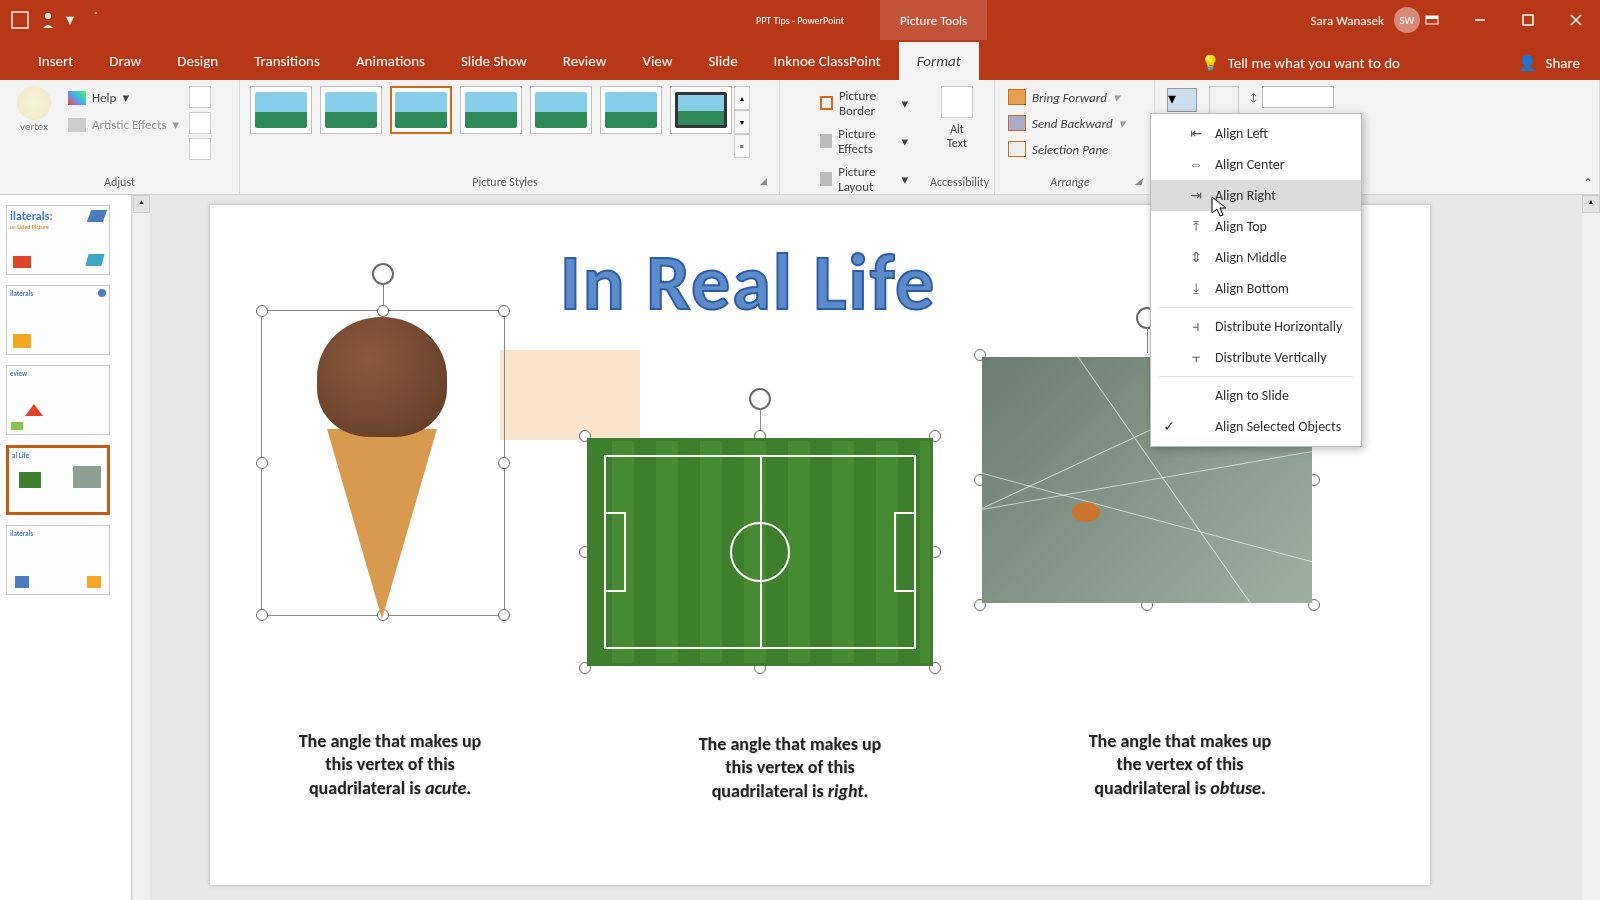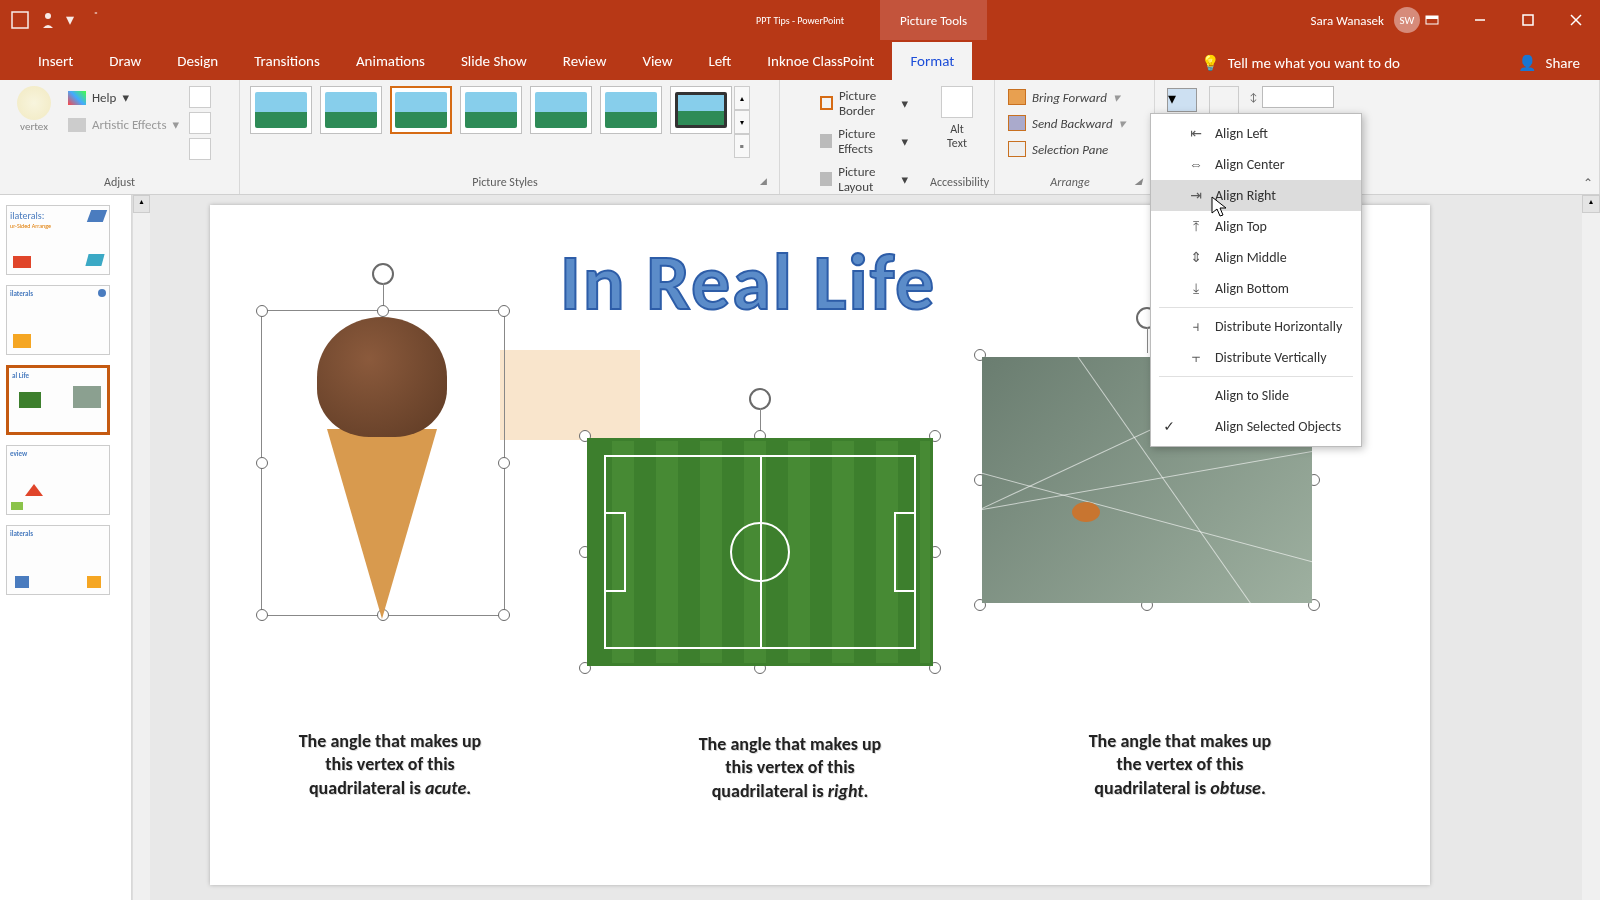--- a/index.html
+++ b/index.html
@@ -13,21 +13,21 @@
 .title-bar .context-tab { position: absolute; left: 880px; height: 100%; background: #c3543c; padding: 0 20px; display: flex; align-items: center; font-size: 13px; }
 .title-bar .user { position: absolute; right: 180px; display: flex; align-items: center; gap: 10px; font-size: 13px; }
 .avatar { width: 26px; height: 26px; border-radius: 50%; background: #d68b7a; display: flex; align-items: center; justify-content: center; font-size: 11px; color: #fff; }
 .win-controls { position: absolute; right: 0; display: flex; }
 .win-btn { width: 48px; height: 40px; display: flex; align-items: center; justify-content: center; color: #fff; }
 .win-btn svg { width: 14px; height: 14px; }
 
 
 .tabs { height: 40px; background: #b73816; display: flex; align-items: flex-end; padding-left: 20px; position: relative; }
 .tab { padding: 10px 18px; color: #fff; font-size: 15px; cursor: pointer; }
-.tab.active { background: #f3f3f3; color: #1d4ed8; }
+.tab.active { background: #f3f3f3; color: #404040; font-style: italic; }
 .tell-me { position: absolute; right: 200px; display: flex; align-items: center; gap: 8px; color: #fff; font-size: 15px; padding: 8px 0; }
 .share-btn { position: absolute; right: 20px; display: flex; align-items: center; gap: 8px; color: #fff; font-size: 15px; padding: 8px 0; }
 
 
 .ribbon { height: 115px; background: #f3f3f3; border-bottom: 1px solid #d0d0d0; display: flex; }
 .group { border-right: 1px solid #d8d8d8; padding: 6px 10px 2px; display: flex; flex-direction: column; justify-content: space-between; }
 .group-label { text-align: center; font-size: 12px; color: #5d5d5d; padding-bottom: 3px; }
 .group-body { display: flex; align-items: flex-start; gap: 6px; flex: 1; }
 .adjust-group { width: 240px; }
 .adjust-btn { display: flex; align-items: center; gap: 6px; font-size: 13px; color: #444; padding: 4px; }
@@ -163,21 +163,21 @@
 
 <div class="tabs">
   <div class="tab">Insert</div>
   <div class="tab">Draw</div>
   <div class="tab">Design</div>
   <div class="tab">Transitions</div>
   <div class="tab">Animations</div>
   <div class="tab">Slide Show</div>
   <div class="tab">Review</div>
   <div class="tab">View</div>
-  <div class="tab">Left</div>
+  <div class="tab">Slide</div>
   <div class="tab">Inknoe ClassPoint</div>
   <div class="tab active">Format</div>
   <div class="tell-me">
     <span>💡</span>
     <span>Tell me what you want to do</span>
   </div>
   <div class="share-btn">
     <span>👤</span>
     <span>Share</span>
   </div>
@@ -361,40 +361,40 @@
     </div>
 </div>
 
 <svg class="cursor" width="20" height="24">
     <path d="M2 2 L2 18 L7 14 L10 21 L13 20 L10 13 L16 13 Z" fill="#fff" stroke="#000"></path>
   </svg>
 
 <div class="work">
   <div class="slide-panel">
     <div class="thumb">
-      <div style="color:#4a7cbf;font-size:10px;font-weight:400;">ilaterals:</div>
-      <div style="color:#e07b00;font-size:6px;">ur-Sided Arrange</div>
+      <div style="color:#4a7cbf;font-size:12px;font-weight:700;">ilaterals:</div>
+      <div style="color:#e07b00;font-size:6px;">ur-Sided Picture</div>
       <div class="mini-shape" style="right:4px;top:4px;width:16px;height:12px;background:#4a7cbf;transform:skewX(-20deg);"></div>
       <div class="mini-shape" style="left:6px;bottom:6px;width:18px;height:12px;background:#e0452a;"></div>
       <div class="mini-shape" style="right:6px;bottom:8px;width:16px;height:12px;background:#3ba9c5;transform:skewX(-15deg);"></div>
     </div>
     <div class="thumb">
       <div style="color:#4a7cbf;font-size:7px;font-weight:700;">ilaterals</div>
       <div style="position:absolute;right:3px;top:3px;width:8px;height:8px;background:#4a7cbf;border-radius:50%;"></div>
       <div class="mini-shape" style="left:6px;bottom:6px;width:18px;height:14px;background:#f5a623;"></div>
     </div>
+    <div class="thumb">
+      <div style="color:#4a7cbf;font-size:7px;font-weight:700;">eview</div>
+      <div class="mini-shape" style="left:18px;bottom:18px;width:0;height:0;border-left:9px solid transparent;border-right:9px solid transparent;border-bottom:12px solid #e0452a;"></div>
+      <div class="mini-shape" style="left:4px;bottom:4px;width:12px;height:8px;background:#8bc34a;"></div>
+    </div>
     <div class="thumb selected">
       <div style="color:#4a7cbf;font-size:7px;font-weight:700;">al Life</div>
       <div class="mini-shape" style="left:10px;top:24px;width:22px;height:16px;background:#3d7f2d;"></div>
       <div class="mini-shape" style="right:6px;top:18px;width:28px;height:22px;background:#8ba090;"></div>
-    </div>
-    <div class="thumb">
-      <div style="color:#4a7cbf;font-size:7px;font-weight:700;">eview</div>
-      <div class="mini-shape" style="left:18px;bottom:18px;width:0;height:0;border-left:9px solid transparent;border-right:9px solid transparent;border-bottom:12px solid #e0452a;"></div>
-      <div class="mini-shape" style="left:4px;bottom:4px;width:12px;height:8px;background:#8bc34a;"></div>
     </div>
     <div class="thumb">
       <div style="color:#4a7cbf;font-size:7px;font-weight:700;">ilaterals</div>
       <div class="mini-shape" style="left:8px;bottom:6px;width:14px;height:12px;background:#4a7cbf;"></div>
       <div class="mini-shape" style="right:8px;bottom:6px;width:14px;height:12px;background:#f5a623;"></div>
     </div>
   </div>
   <div class="panel-scroll">
     <div class="arrow">▴</div>
   </div>

